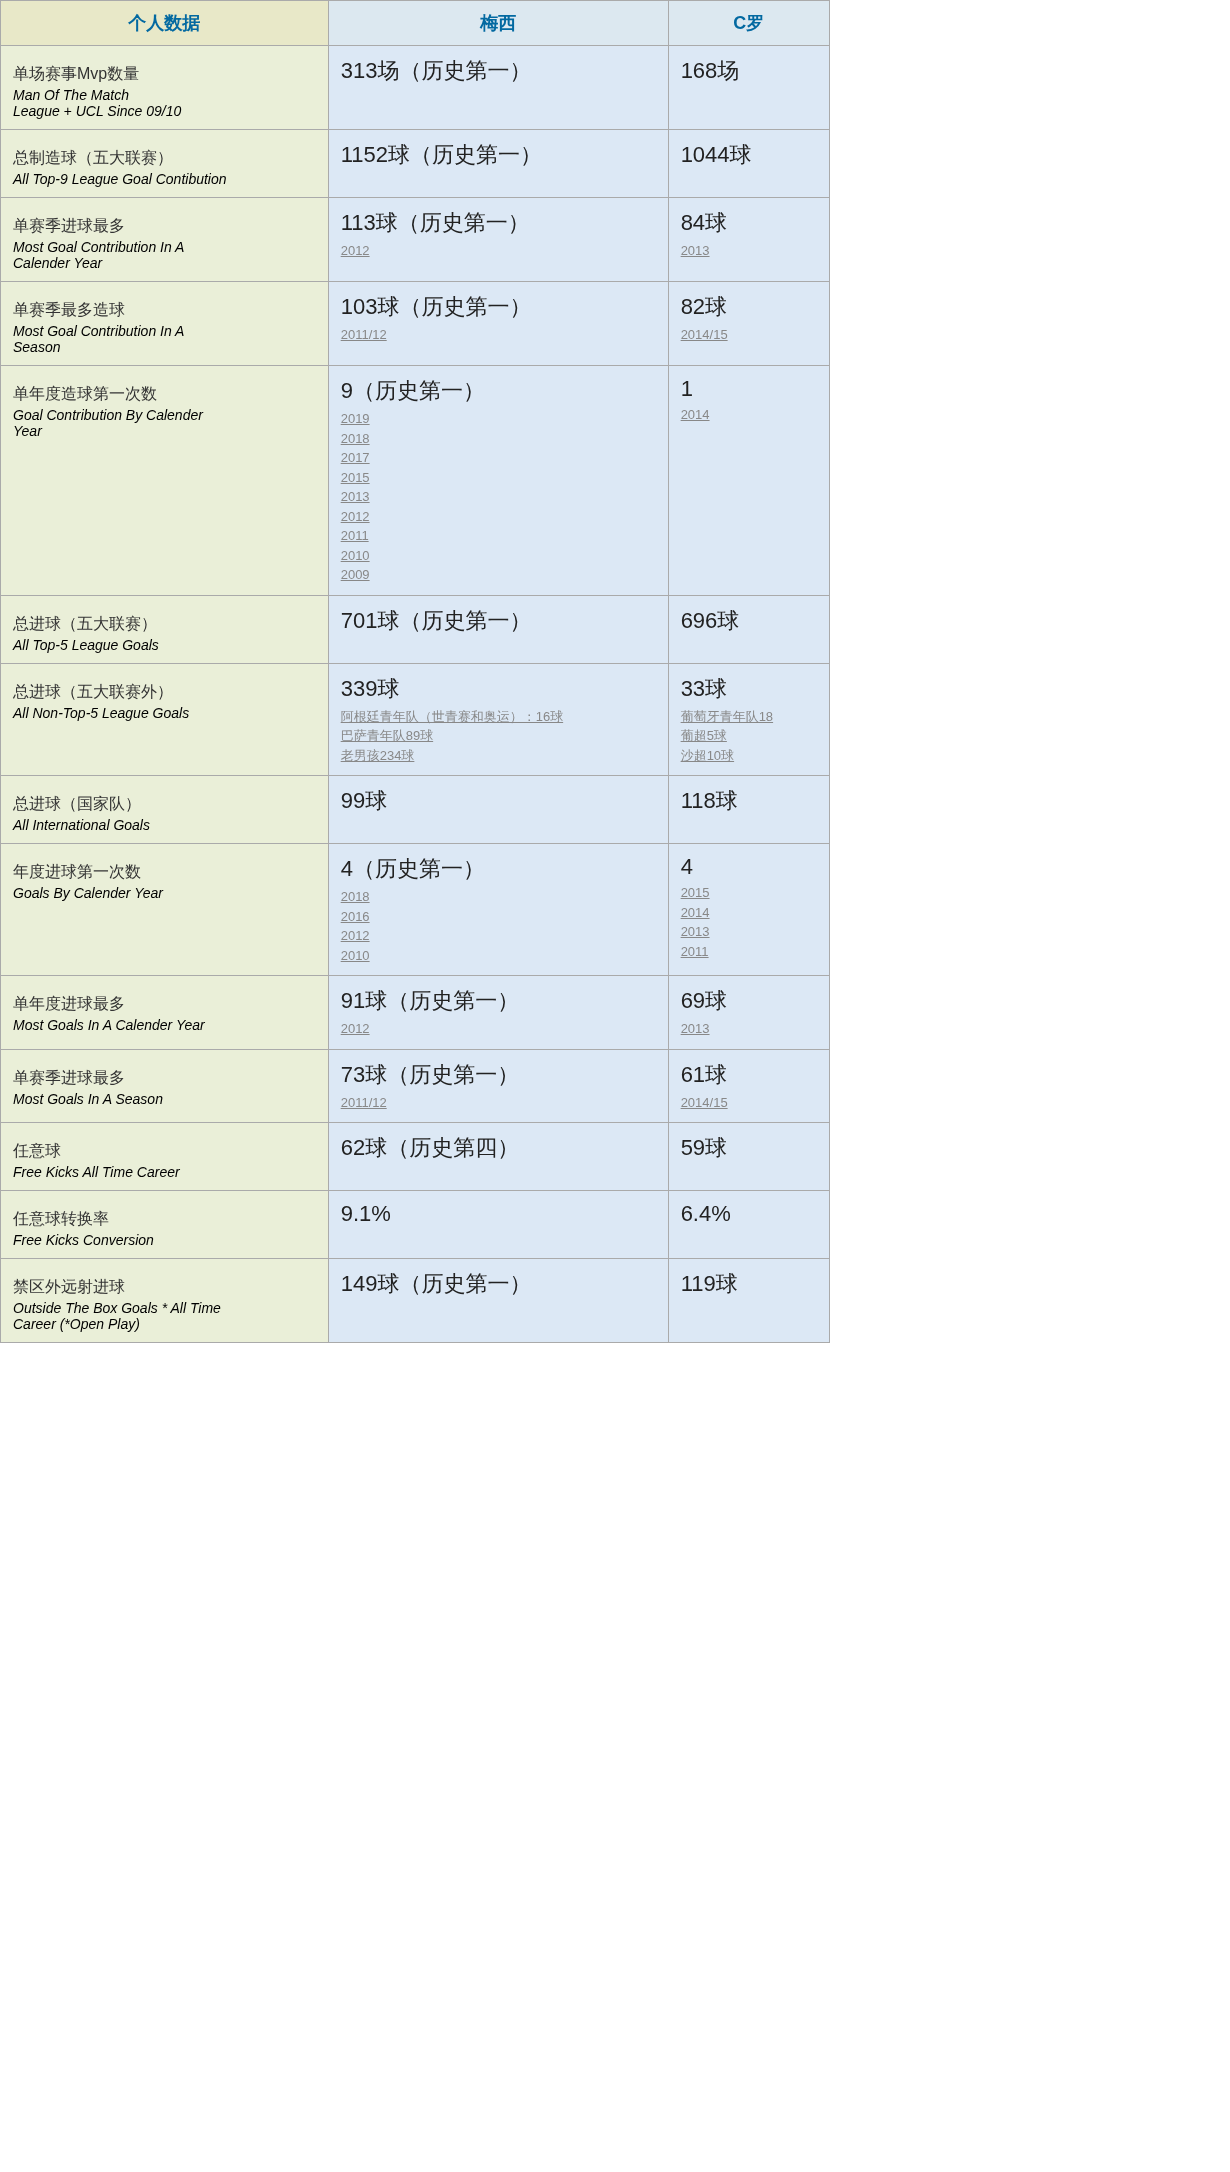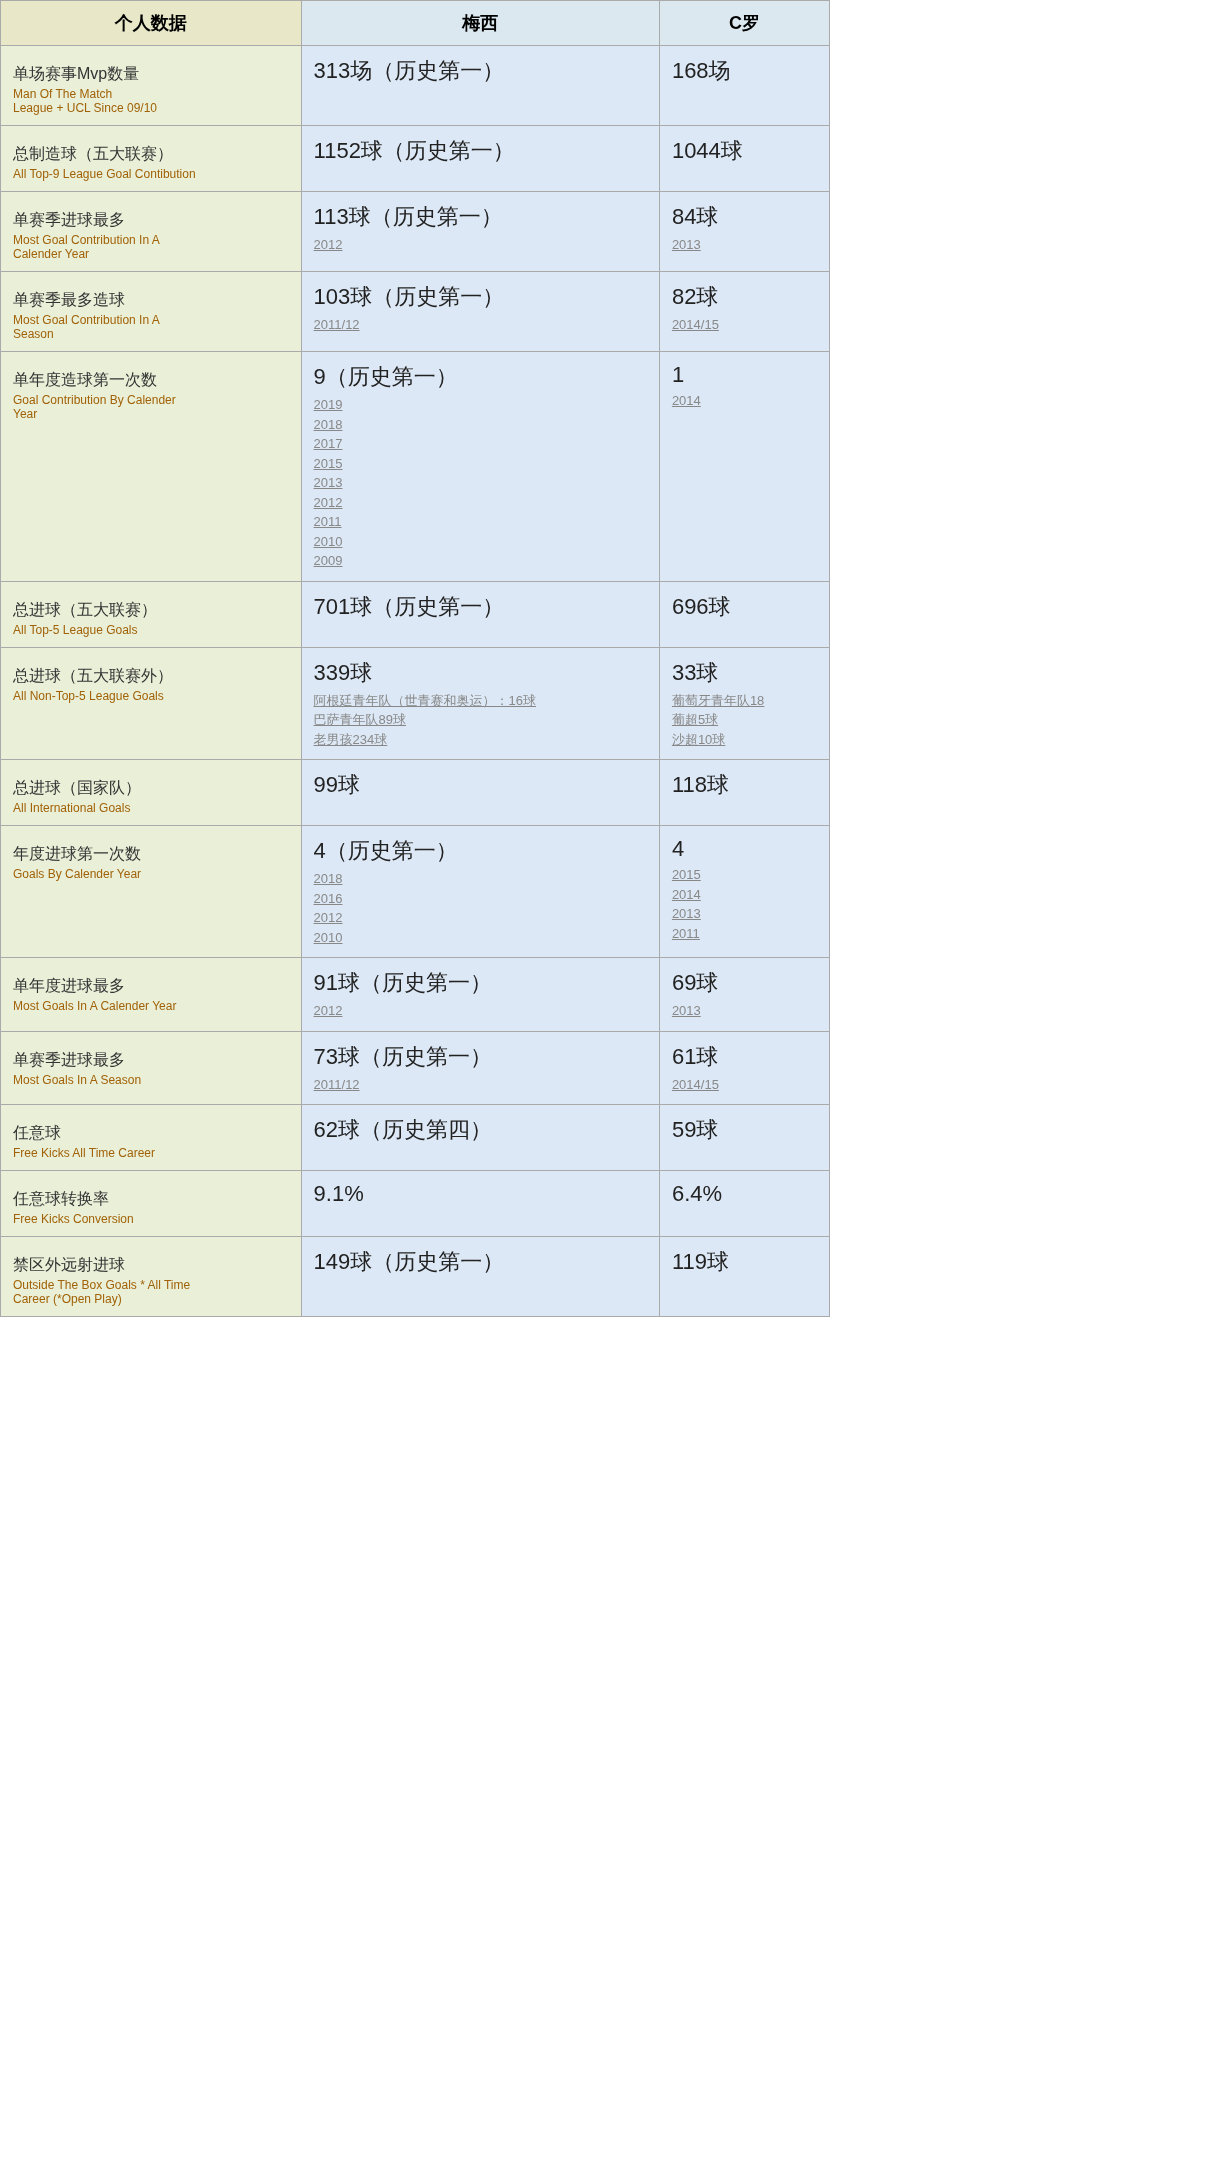--- a/index.html
+++ b/index.html
@@ -15,21 +15,21 @@
     }
     th, td {
       border: 1px solid #aaa;
       padding: 10px 12px;
       vertical-align: top;
     }
     thead th {
       background-color: #f5f5dc;
       font-size: 18px;
       font-weight: bold;
-      color: #000000;
+      color: #0369a1;
     }
     thead th:first-child {
       background-color: #e8e8c8;
     }
     thead th:nth-child(2) {
       background-color: #dce8f0;
       font-family: Liberation Serif, serif;
     }
     thead th:nth-child(3) {
       background-color: #dce8f0;
@@ -41,24 +41,25 @@
     tbody tr td:nth-child(3) {
       background-color: #dce8f5;
     }
     .cat-zh {
       font-size: 16px;
       color: #333;
       font-weight: normal;
       margin-top: 8px;
     }
     .cat-en {
-      font-size: 12px;
-      color: #a16207;
+      font-size: 14px;
+      color: #000000;
       font-weight: normal;
       margin-top: 2px;
+      font-style: italic;
     }
     .main-val {
       font-size: 22px;
       color: #222;
       font-weight: normal;
     }
     .sub-val {
       font-size: 13px;
       color: #888;
       margin-top: 3px;

